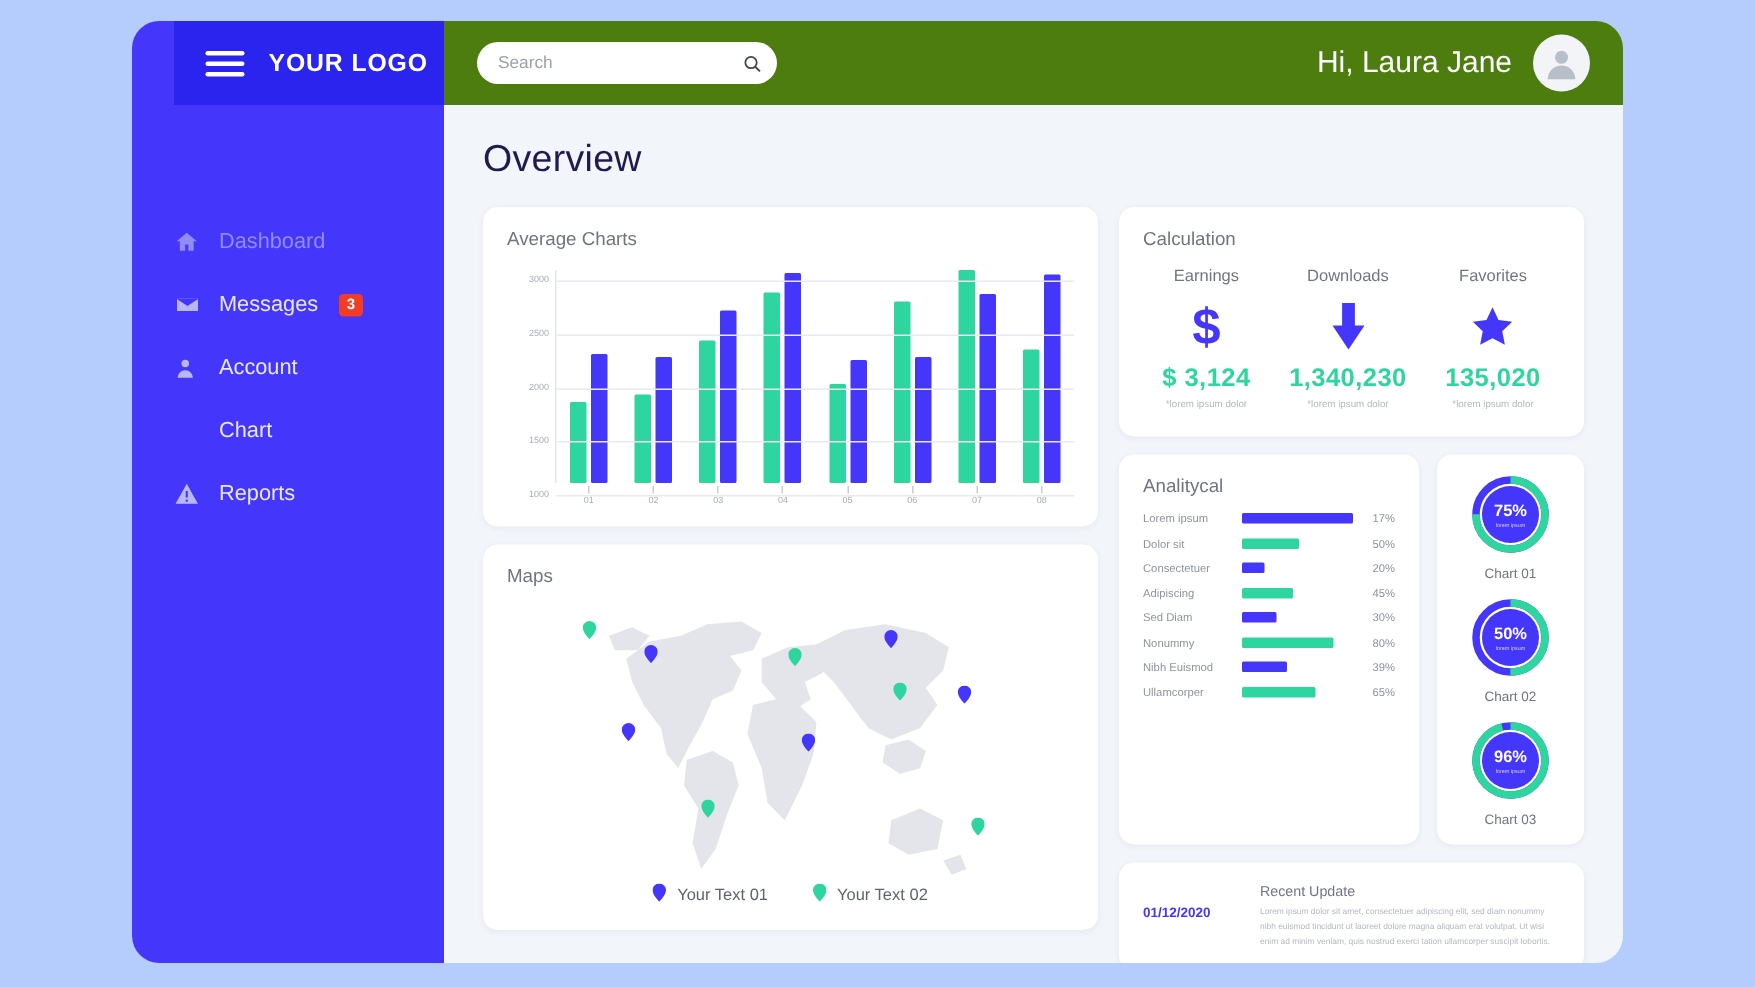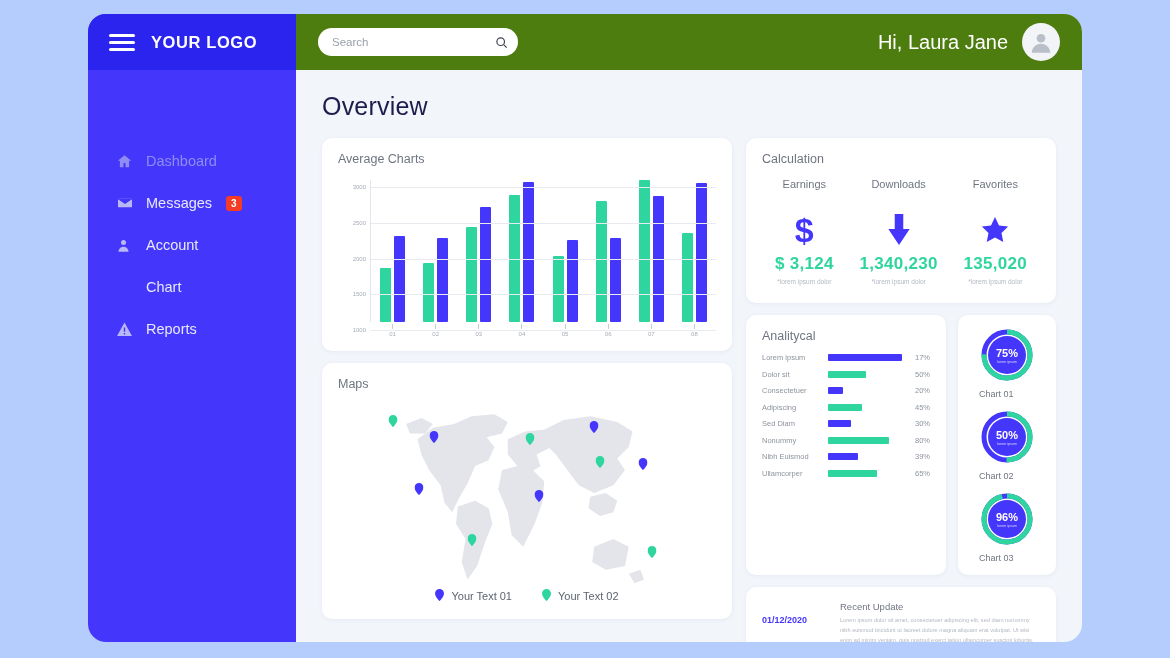--- a/index.html
+++ b/index.html
@@ -22,20 +22,21 @@
     width: 208px; height: 100%;
     background: #4536fb;
     display: flex; flex-direction: column;
     flex: none;
   }
   .logo-bar {
     height: 56px; background: #2a24ee;
     display: flex; align-items: center; gap: 16px;
     padding-left: 21px;
     flex: none;
+    margin-left: 28px;
   }
   .hamburger { display: flex; flex-direction: column; gap: 4px; cursor: pointer; }
   .hamburger i { display: block; width: 26px; height: 3px; background: #fff; border-radius: 2px; }
   .logo-text {
     color: #fff; font-size: 16.5px; font-weight: bold; letter-spacing: 0.6px;
   }
   .nav { margin-top: 70px; }
   .nav-item {
     display: flex; align-items: center;
     height: 42px; padding-left: 28px;
@@ -121,34 +122,34 @@
   .map-wrap { position: relative; height: 192px; margin-top: 4px; }
   .map-wrap svg.worldmap { position: absolute; inset: 0; width: 100%; height: 100%; }
   .pin { position: absolute; transform: translate(-50%, -100%); }
   .map-legend {
     display: flex; justify-content: center; gap: 30px;
     font-size: 11px; color: #5d6470; padding-bottom: 2px; align-items: center;
   }
   .legend-item { display: flex; align-items: center; gap: 7px; }
   
   .calc-row { display: flex; justify-content: space-around; text-align: center; padding: 6px 0 4px; }
-  .calc-label { font-size: 11px; color: #6f7580; margin-bottom: 22px; }
+  .calc-label { font-size: 11px; color: #6f7580; margin-bottom: 10px; }
   .calc-ico { height: 36px; display: flex; align-items: center; justify-content: center; color: #4536fb; }
   .calc-ico .dollar { font-size: 34px; font-weight: bold; line-height: 1; }
   .calc-value { font-size: 17px; font-weight: bold; color: #2fd59e; margin-top: 6px; letter-spacing: .3px; }
   .calc-note { font-size: 6.5px; color: #b3b8c2; margin-top: 4px; }
   
   .ana-row { display: flex; align-items: center; margin-bottom: 7.5px; }
   .ana-name { width: 66px; flex: none; font-size: 7.5px; color: #8d939e; }
   .ana-track { flex: 1; height: 7px; position: relative; }
   .ana-fill { height: 7px; border-radius: 1px; }
   .ana-pct { width: 26px; flex: none; text-align: right; font-size: 7.5px; color: #8d939e; }
   
   .donut-card { display: flex; flex-direction: column; align-items: center; justify-content: space-around; padding: 12px 6px; }
-  .donut-block { text-align: left; }
+  .donut-block { text-align: center; }
   .donut { position: relative; width: 56px; height: 56px; margin: 0 auto; }
   .donut svg { display: block; }
   .donut-center {
     position: absolute; inset: 9px; border-radius: 50%;
     background: #4536fb; color: #fff;
     display: flex; flex-direction: column; align-items: center; justify-content: center;
   }
   .donut-pct { font-size: 11px; font-weight: bold; }
   .donut-sub { font-size: 3.6px; opacity: .75; margin-top: 1px; }
   .donut-label { font-size: 9px; color: #6f7580; margin-top: 6px; }

